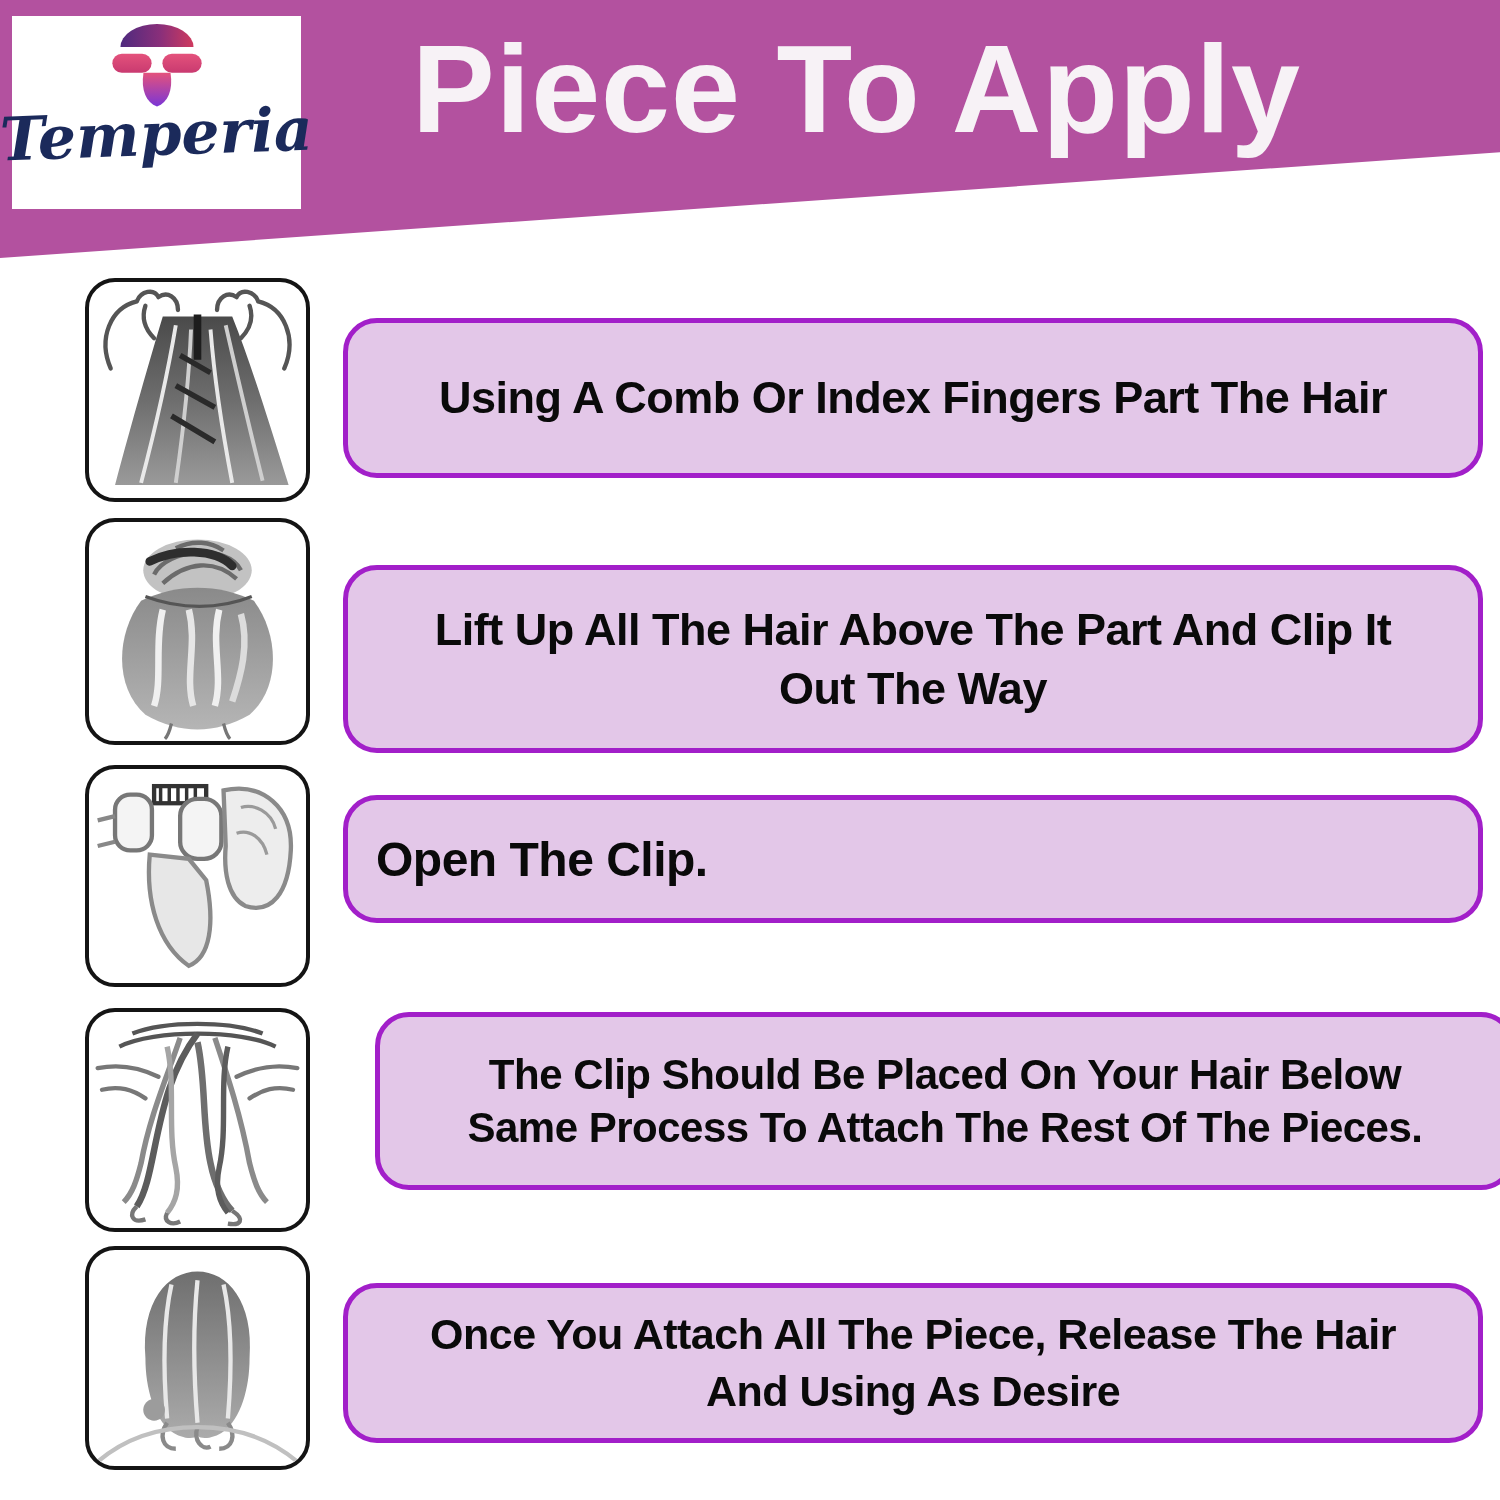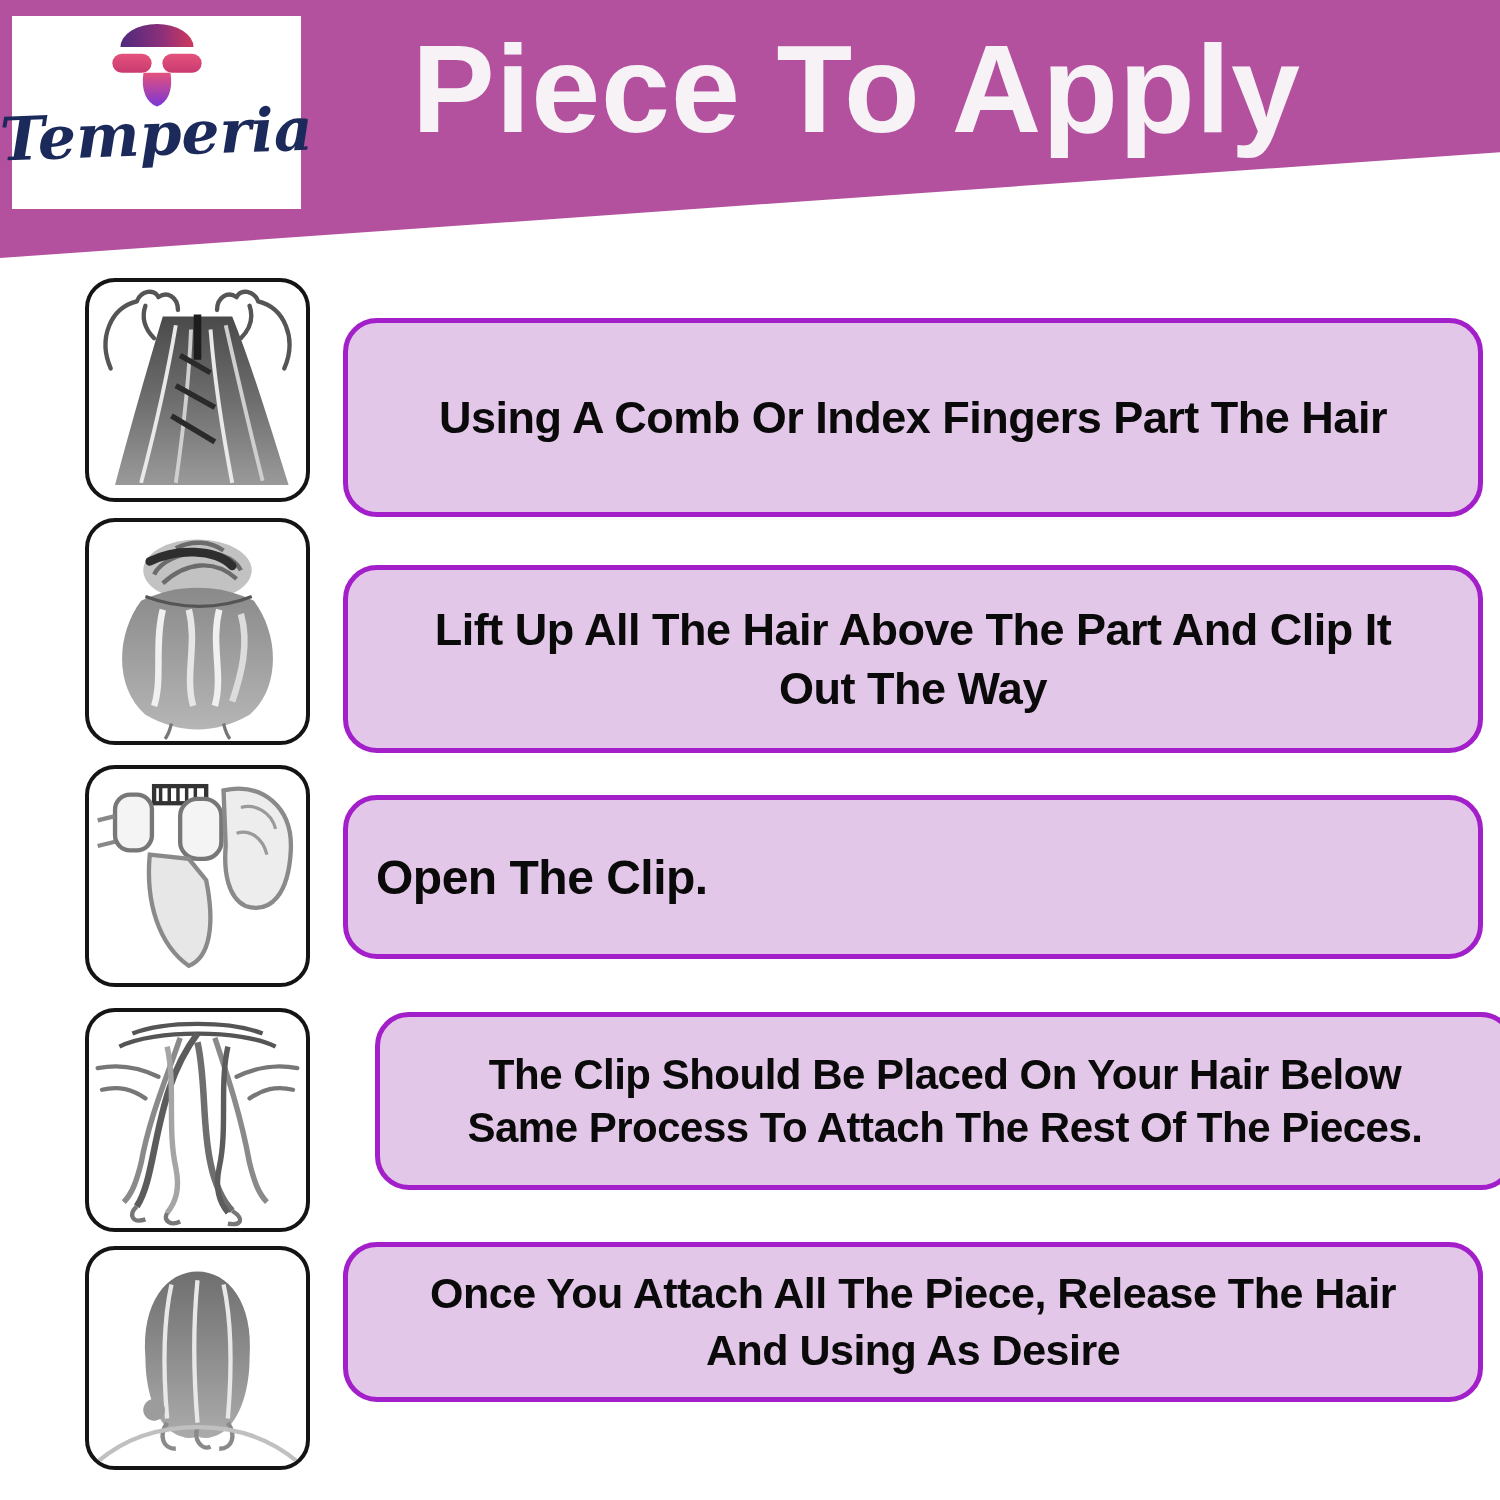--- a/index.html
+++ b/index.html
@@ -49,25 +49,25 @@
 
   
   .tbox{
     position:absolute;left:343px;width:1140px;
     background:#e3c7e8;border:5px solid #a21fc9;border-radius:34px;
     box-sizing:border-box;
     display:flex;flex-direction:column;justify-content:center;align-items:center;
     color:#0a0a0a;font-weight:700;letter-spacing:-0.5px;
   }
   .tbox .tline{white-space:nowrap;}
-  .b1{top:318px;height:199px;font-size:45px;}
+  .b1{top:318px;height:160px;font-size:45px;}
   .b2{top:565px;height:188px;font-size:45px;line-height:1.32;}
-  .b3{top:795px;height:164px;font-size:48px;align-items:flex-start;padding-left:28px;}
+  .b3{top:795px;height:128px;font-size:48px;align-items:flex-start;padding-left:28px;}
   .b4{top:1012px;height:178px;font-size:42px;line-height:1.27;margin-left:32px;}
-  .b5{top:1242px;height:160px;font-size:43px;line-height:1.32;}
+  .b5{top:1283px;height:160px;font-size:43px;line-height:1.32;}
 </style>
 </head>
 <body>
 
 <div class="page">
 
   <div class="header-band"></div>
   <div class="page-title">Piece To Apply</div>
 
   <div class="logo-box">

